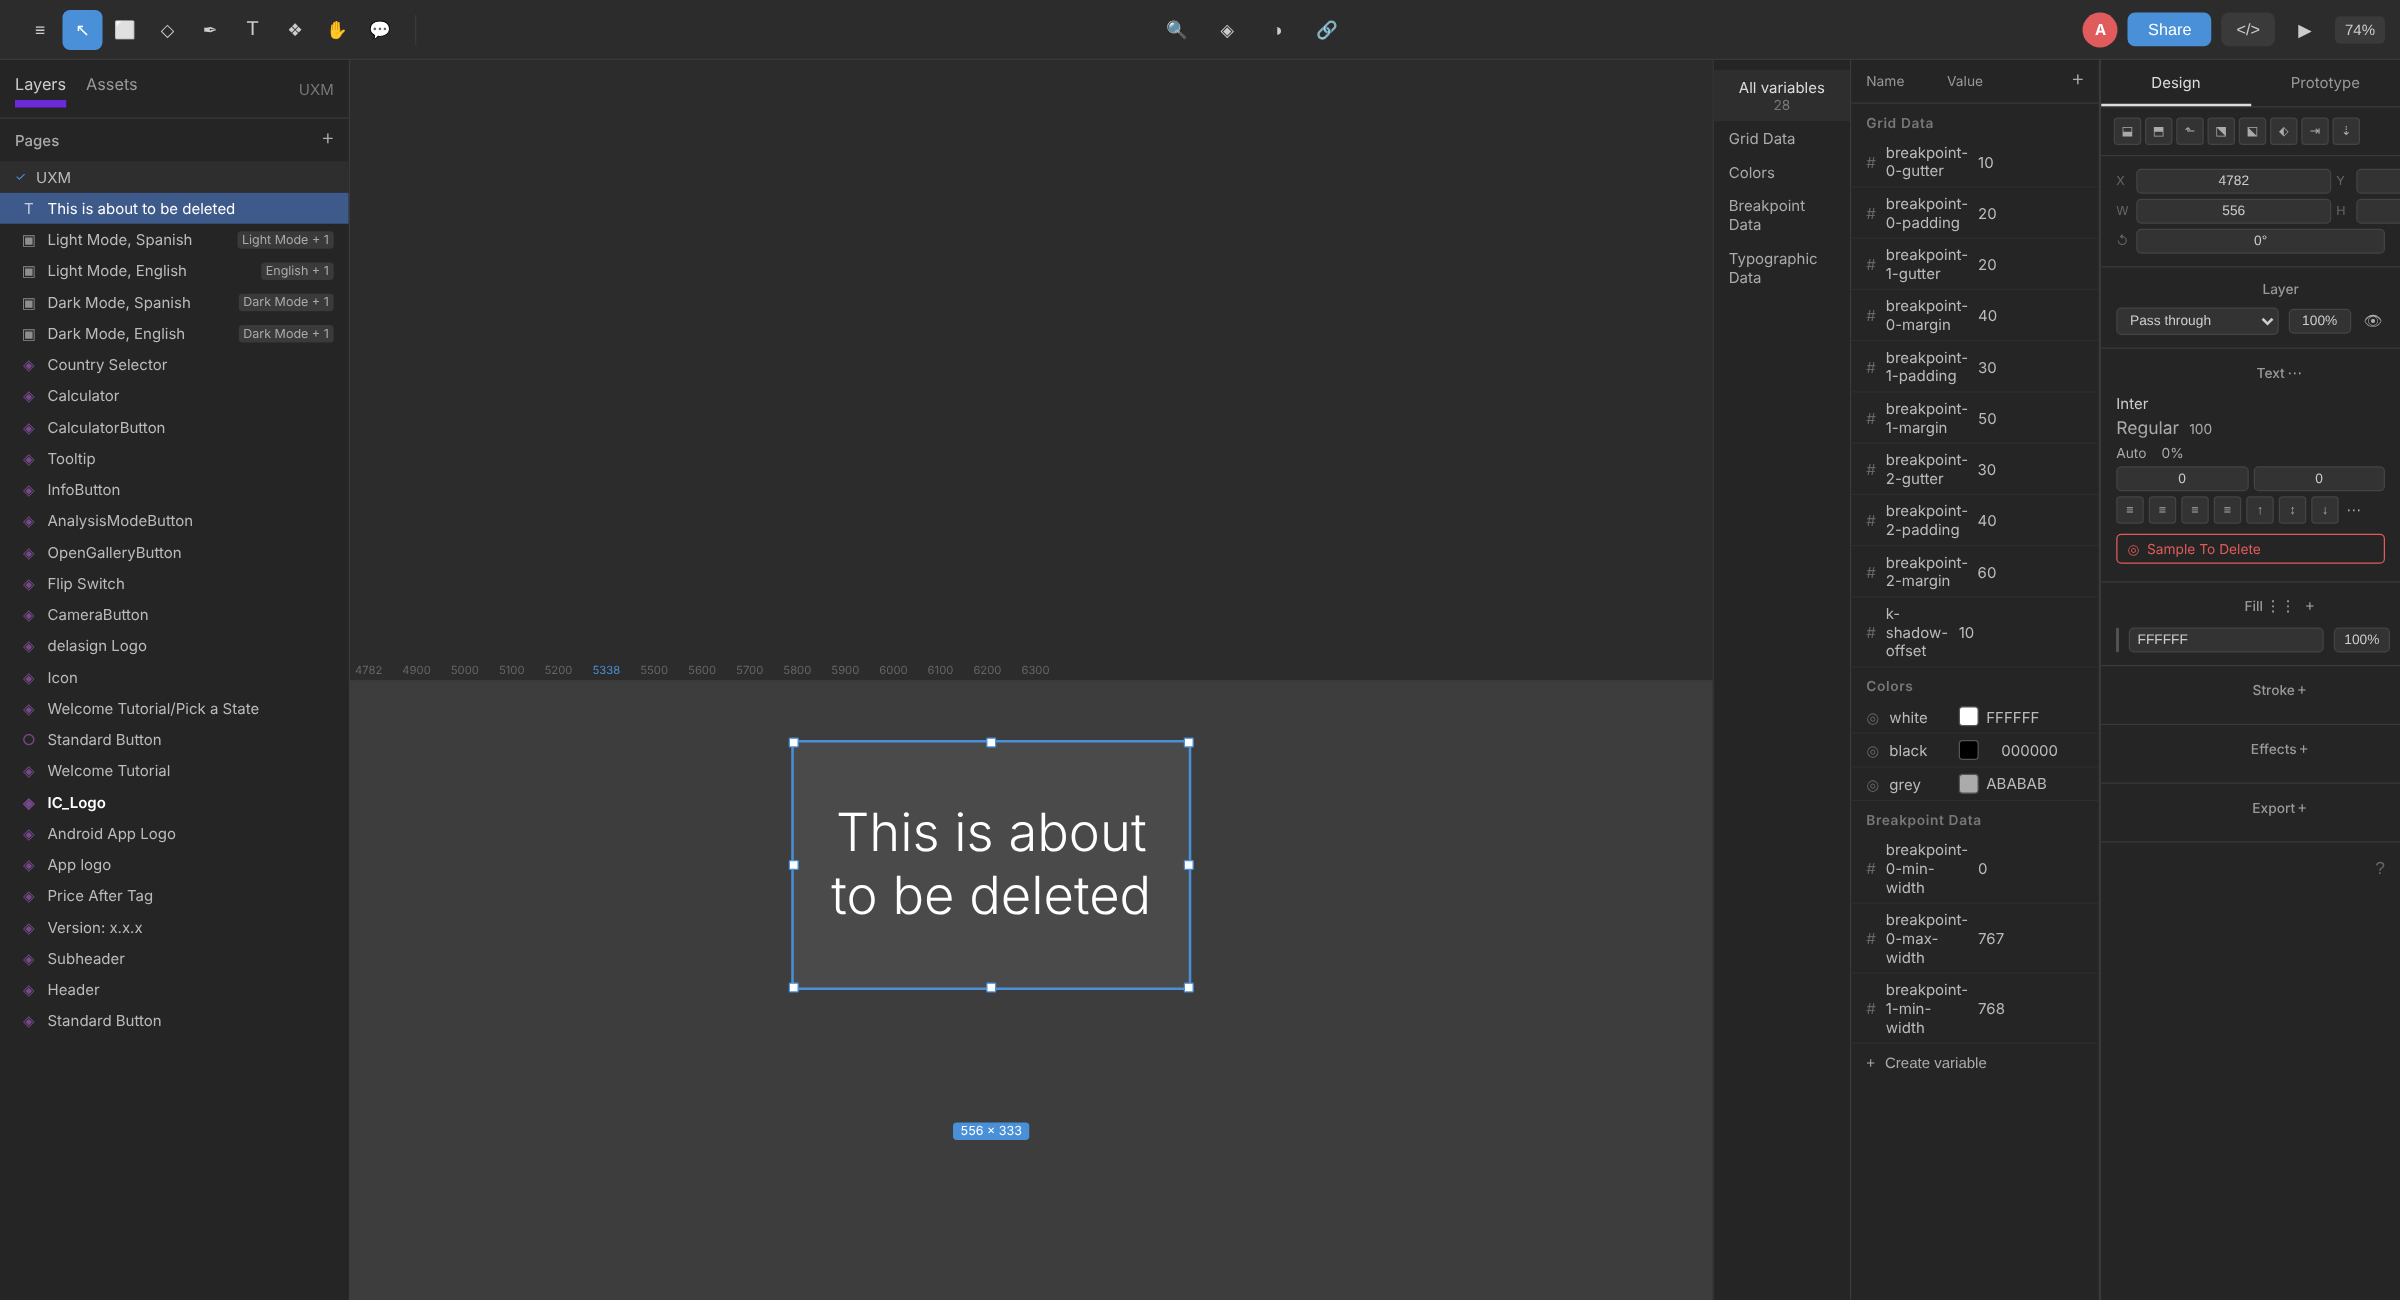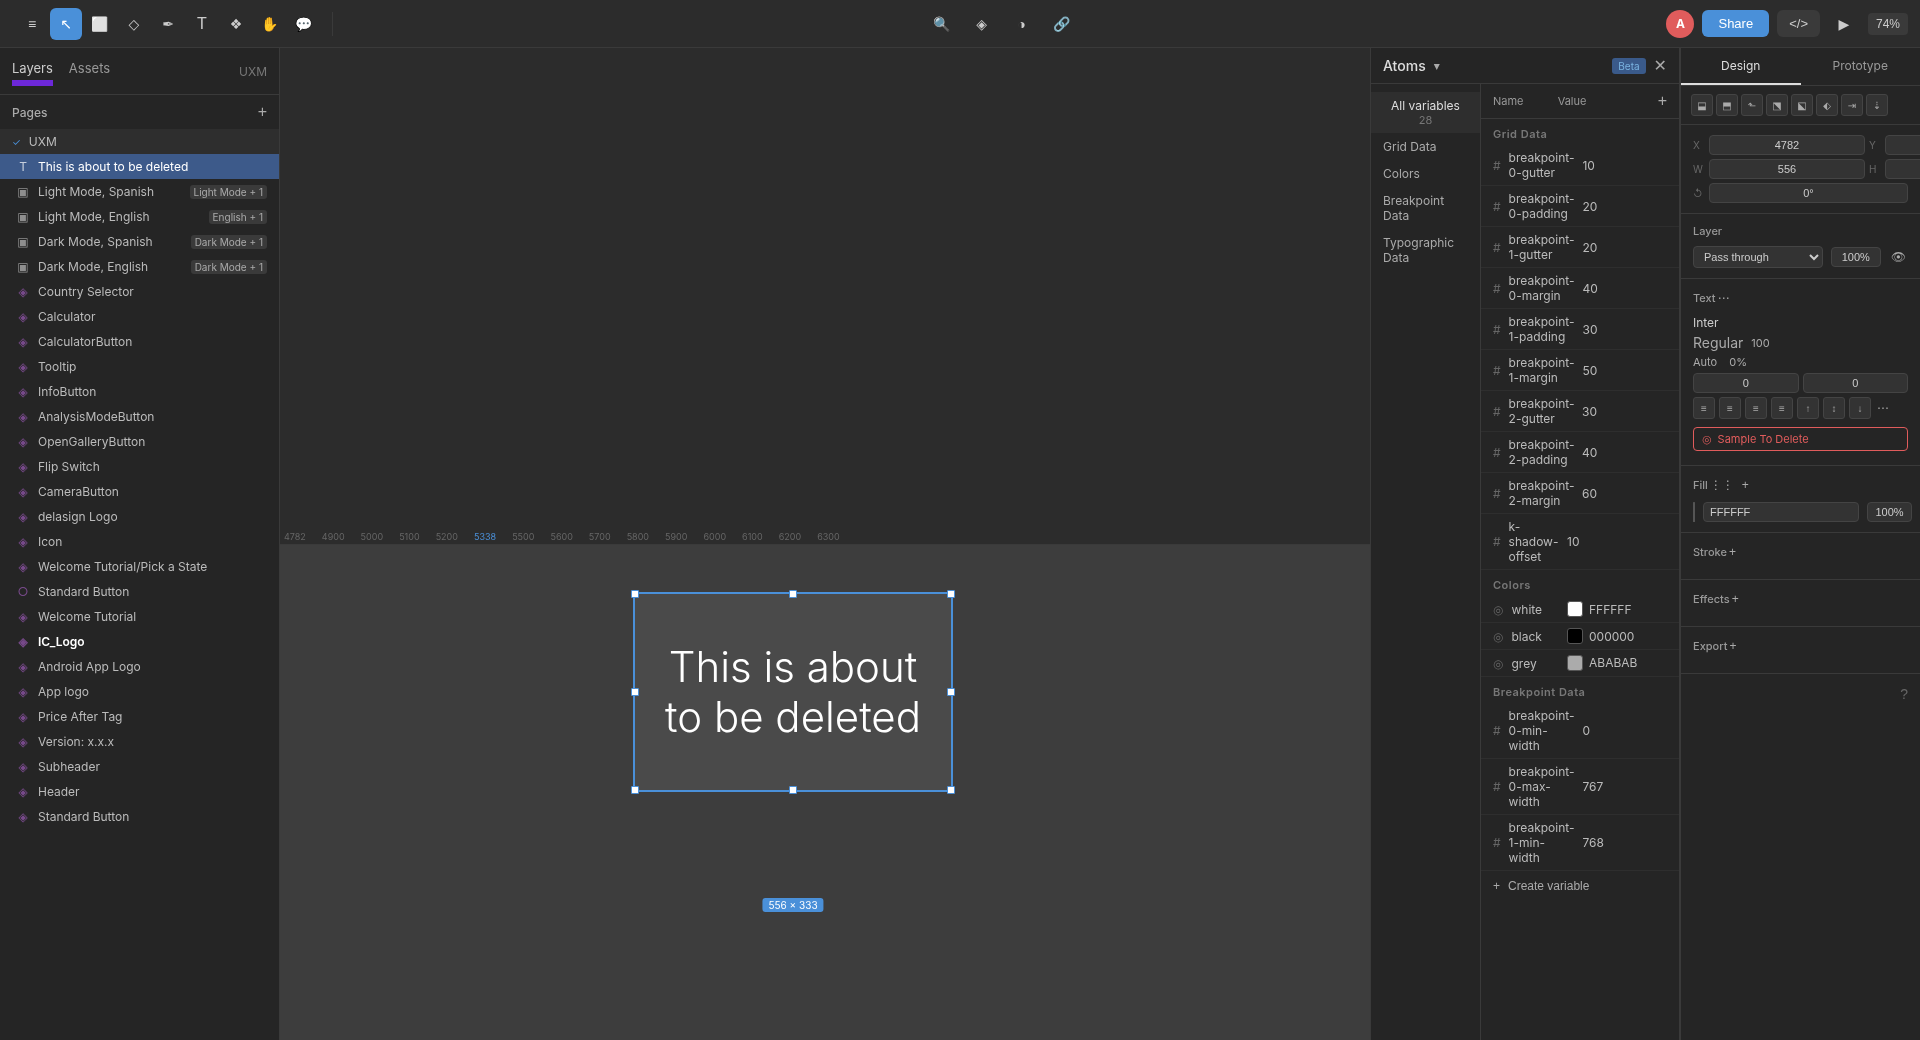--- a/index.html
+++ b/index.html
@@ -83,21 +83,21 @@
     .color-swatch { width: 16px; height: 16px; border-radius: 3px; border: 1px solid #555; flex-shrink: 0; }
     .color-hex { font-size: 12px; color: #bbb; }
     .create-var-btn { padding: 8px 12px; display: flex; align-items: center; gap: 8px; color: #aaa; cursor: pointer; font-size: 12px; background: none; border: none; width: 100%; text-align: left; }
 
     
     .right-panel { width: 240px; background: #252525; border-left: 1px solid #3a3a3a; display: flex; flex-direction: column; flex-shrink: 0; overflow-y: auto; }
     .right-tabs { display: flex; border-bottom: 1px solid #3a3a3a; }
     .right-tab { flex: 1; padding: 10px; text-align: center; font-size: 12px; color: #999; cursor: pointer; border-bottom: 2px solid transparent; }
     .right-tab.active { color: #ddd; border-bottom: 2px solid #ddd; }
     .right-section { padding: 10px 12px; border-bottom: 1px solid #3a3a3a; }
-    .right-section-header { display: flex; align-items: center; justify-content: flex-start; margin-bottom: 8px; }
+    .right-section-header { display: flex; align-items: center; justify-content: center; margin-bottom: 8px; margin-left: 48px; }
     .right-section-title { font-size: 11px; color: #999; font-weight: 500; }
     .right-section-actions { display: flex; gap: 4px; }
     .icon-btn { background: none; border: none; color: #aaa; cursor: pointer; font-size: 12px; padding: 2px; }
 
     
     .coord-grid { display: grid; grid-template-columns: 1fr 1fr; gap: 4px; }
     .coord-row { display: flex; align-items: center; gap: 4px; }
     .coord-label { font-size: 10px; color: #666; width: 12px; }
     .coord-input { flex: 1; background: #333; border: 1px solid #444; border-radius: 4px; padding: 3px 6px; font-size: 11px; color: #ccc; text-align: center; }
 
@@ -335,30 +335,20 @@
             <div class="corner-handle mid-r"></div>
             <div class="frame-text">This is about to be deleted</div>
           </div>
           <div class="frame-size-label">556 × 333</div>
         </div>
       </div>
     </div>
   </div>
 
   <div class="atoms-panel">
-    <div class="atoms-header">
-      <div class="atoms-title-row">
-        <span class="atoms-title">Atoms</span>
-        <span class="atoms-dropdown">▾</span>
-      </div>
-      <div class="atoms-actions">
-        <span class="beta-badge">Beta</span>
-        <button class="atoms-close">✕</button>
-      </div>
-    </div>
     <div style="display:flex; flex:1; overflow:hidden;">
 
       <div class="atoms-nav">
         <div class="atoms-nav-item active">
           <span>All variables</span>
           <span class="atoms-count">28</span>
         </div>
         <div class="atoms-nav-item">
           <span>Grid Data</span>
         </div>
@@ -438,21 +428,21 @@
           <span class="var-hash">◎</span>
           <span class="var-name">white</span>
           <div style="display:flex; align-items:center; gap:6px; width:100px;">
             <div class="color-swatch" style="background:#ffffff;"></div>
             <span class="color-hex">FFFFFF</span>
           </div>
         </div>
         <div class="var-row">
           <span class="var-hash">◎</span>
           <span class="var-name">black</span>
-          <div style="display:flex; align-items:center; gap:6px; width:100px;">
+          <div style="display:flex; align-items:center; gap:18px; width:100px;">
             <div class="color-swatch" style="background:#000000;"></div>
             <span class="color-hex">000000</span>
           </div>
         </div>
         <div class="var-row">
           <span class="var-hash">◎</span>
           <span class="var-name">grey</span>
           <div style="display:flex; align-items:flex-start; gap:6px; width:100px;">
             <div class="color-swatch" style="background:#ababab;"></div>
             <span class="color-hex">ABABAB</span>

